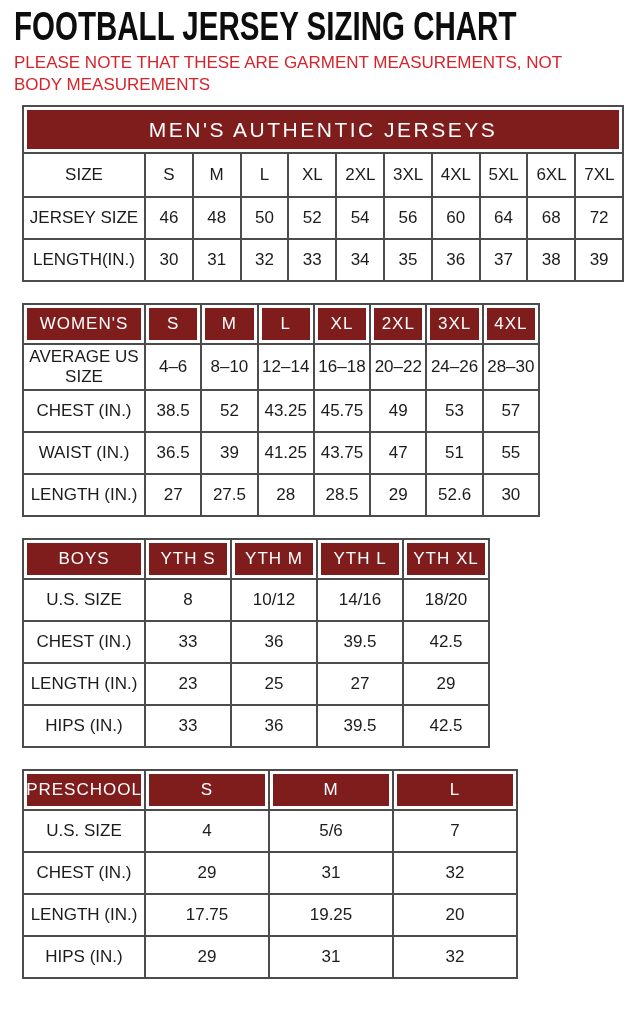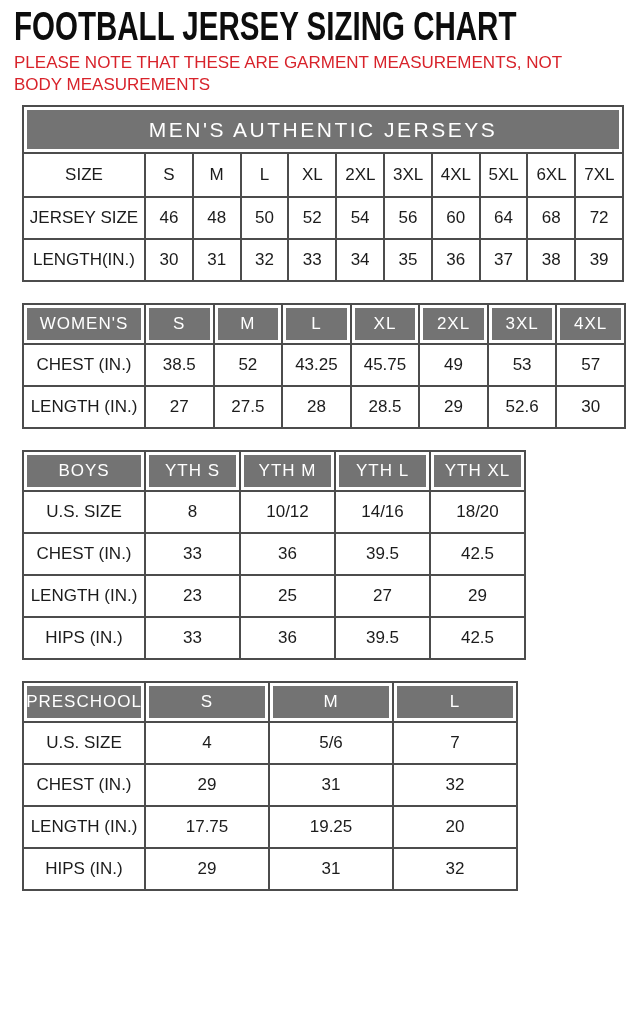--- a/index.html
+++ b/index.html
@@ -50,40 +50,40 @@
   
   .size-table td.plain-cell, .size-table th.plain-hdr {
     height: 44px;
     padding: 2px 8px;
   }
   .size-table td.data-cell { height: 42px; padding: 2px 1px; }
   .size-table td.label-cell { height: 42px; padding: 2px 3px; margin-left: 40px; }
   
   .size-table th.gray-hdr, .size-table td.banner-cell { padding: 3px; height: 40px; }
   .gray-fill {
-    background: #737373;
+    background: #7f1d1d;
     color: #ffffff;
     height: 100%;
     min-height: 32px;
     display: flex;
     align-items: center;
     justify-content: center;
     letter-spacing: 1px;
     font-size: 17px;
   }
   td.banner-cell { height: 47px; }
   td.banner-cell .gray-fill {
     font-size: 21px;
     letter-spacing: 2.5px;
     min-height: 39px;
   }
   
   table[data-table-id="mens"]      { width: 602px; }
-  table[data-table-id="womens"]    { width: 604px; }
-  table[data-table-id="boys"]      { width: 504px; }
+  table[data-table-id="womens"]    { width: 518px; }
+  table[data-table-id="boys"]      { width: 468px; }
   table[data-table-id="preschool"] { width: 496px; }
   col.label-col { width: 122px; }
 </style>
 </head>
 <body>
 
 
 
 <h1 class="page-title">FOOTBALL JERSEY SIZING CHART</h1>
 
@@ -183,30 +183,50 @@
             <div class="gray-fill">2XL</div>
           </th>
           <th class="gray-hdr">
             <div class="gray-fill">3XL</div>
           </th>
           <th class="gray-hdr">
             <div class="gray-fill">4XL</div>
           </th>
         </tr>
         <tr>
+          <td class="label-cell">AVERAGE US SIZE</td>
+          <td class="data-cell">4–6</td>
+          <td class="data-cell">8–10</td>
+          <td class="data-cell">12–14</td>
+          <td class="data-cell">16–18</td>
+          <td class="data-cell">20–22</td>
+          <td class="data-cell">24–26</td>
+          <td class="data-cell">28–30</td>
+        </tr>
+        <tr>
           <td class="label-cell">CHEST (IN.)</td>
           <td class="data-cell">38.5</td>
           <td class="data-cell">52</td>
           <td class="data-cell">43.25</td>
           <td class="data-cell">45.75</td>
           <td class="data-cell">49</td>
           <td class="data-cell">53</td>
           <td class="data-cell">57</td>
         </tr>
         <tr>
+          <td class="label-cell">WAIST (IN.)</td>
+          <td class="data-cell">36.5</td>
+          <td class="data-cell">39</td>
+          <td class="data-cell">41.25</td>
+          <td class="data-cell">43.75</td>
+          <td class="data-cell">47</td>
+          <td class="data-cell">51</td>
+          <td class="data-cell">55</td>
+        </tr>
+        <tr>
           <td class="label-cell">LENGTH (IN.)</td>
           <td class="data-cell">27</td>
           <td class="data-cell">27.5</td>
           <td class="data-cell">28</td>
           <td class="data-cell">28.5</td>
           <td class="data-cell">29</td>
           <td class="data-cell">52.6</td>
           <td class="data-cell">30</td>
         </tr>
       </tbody>

